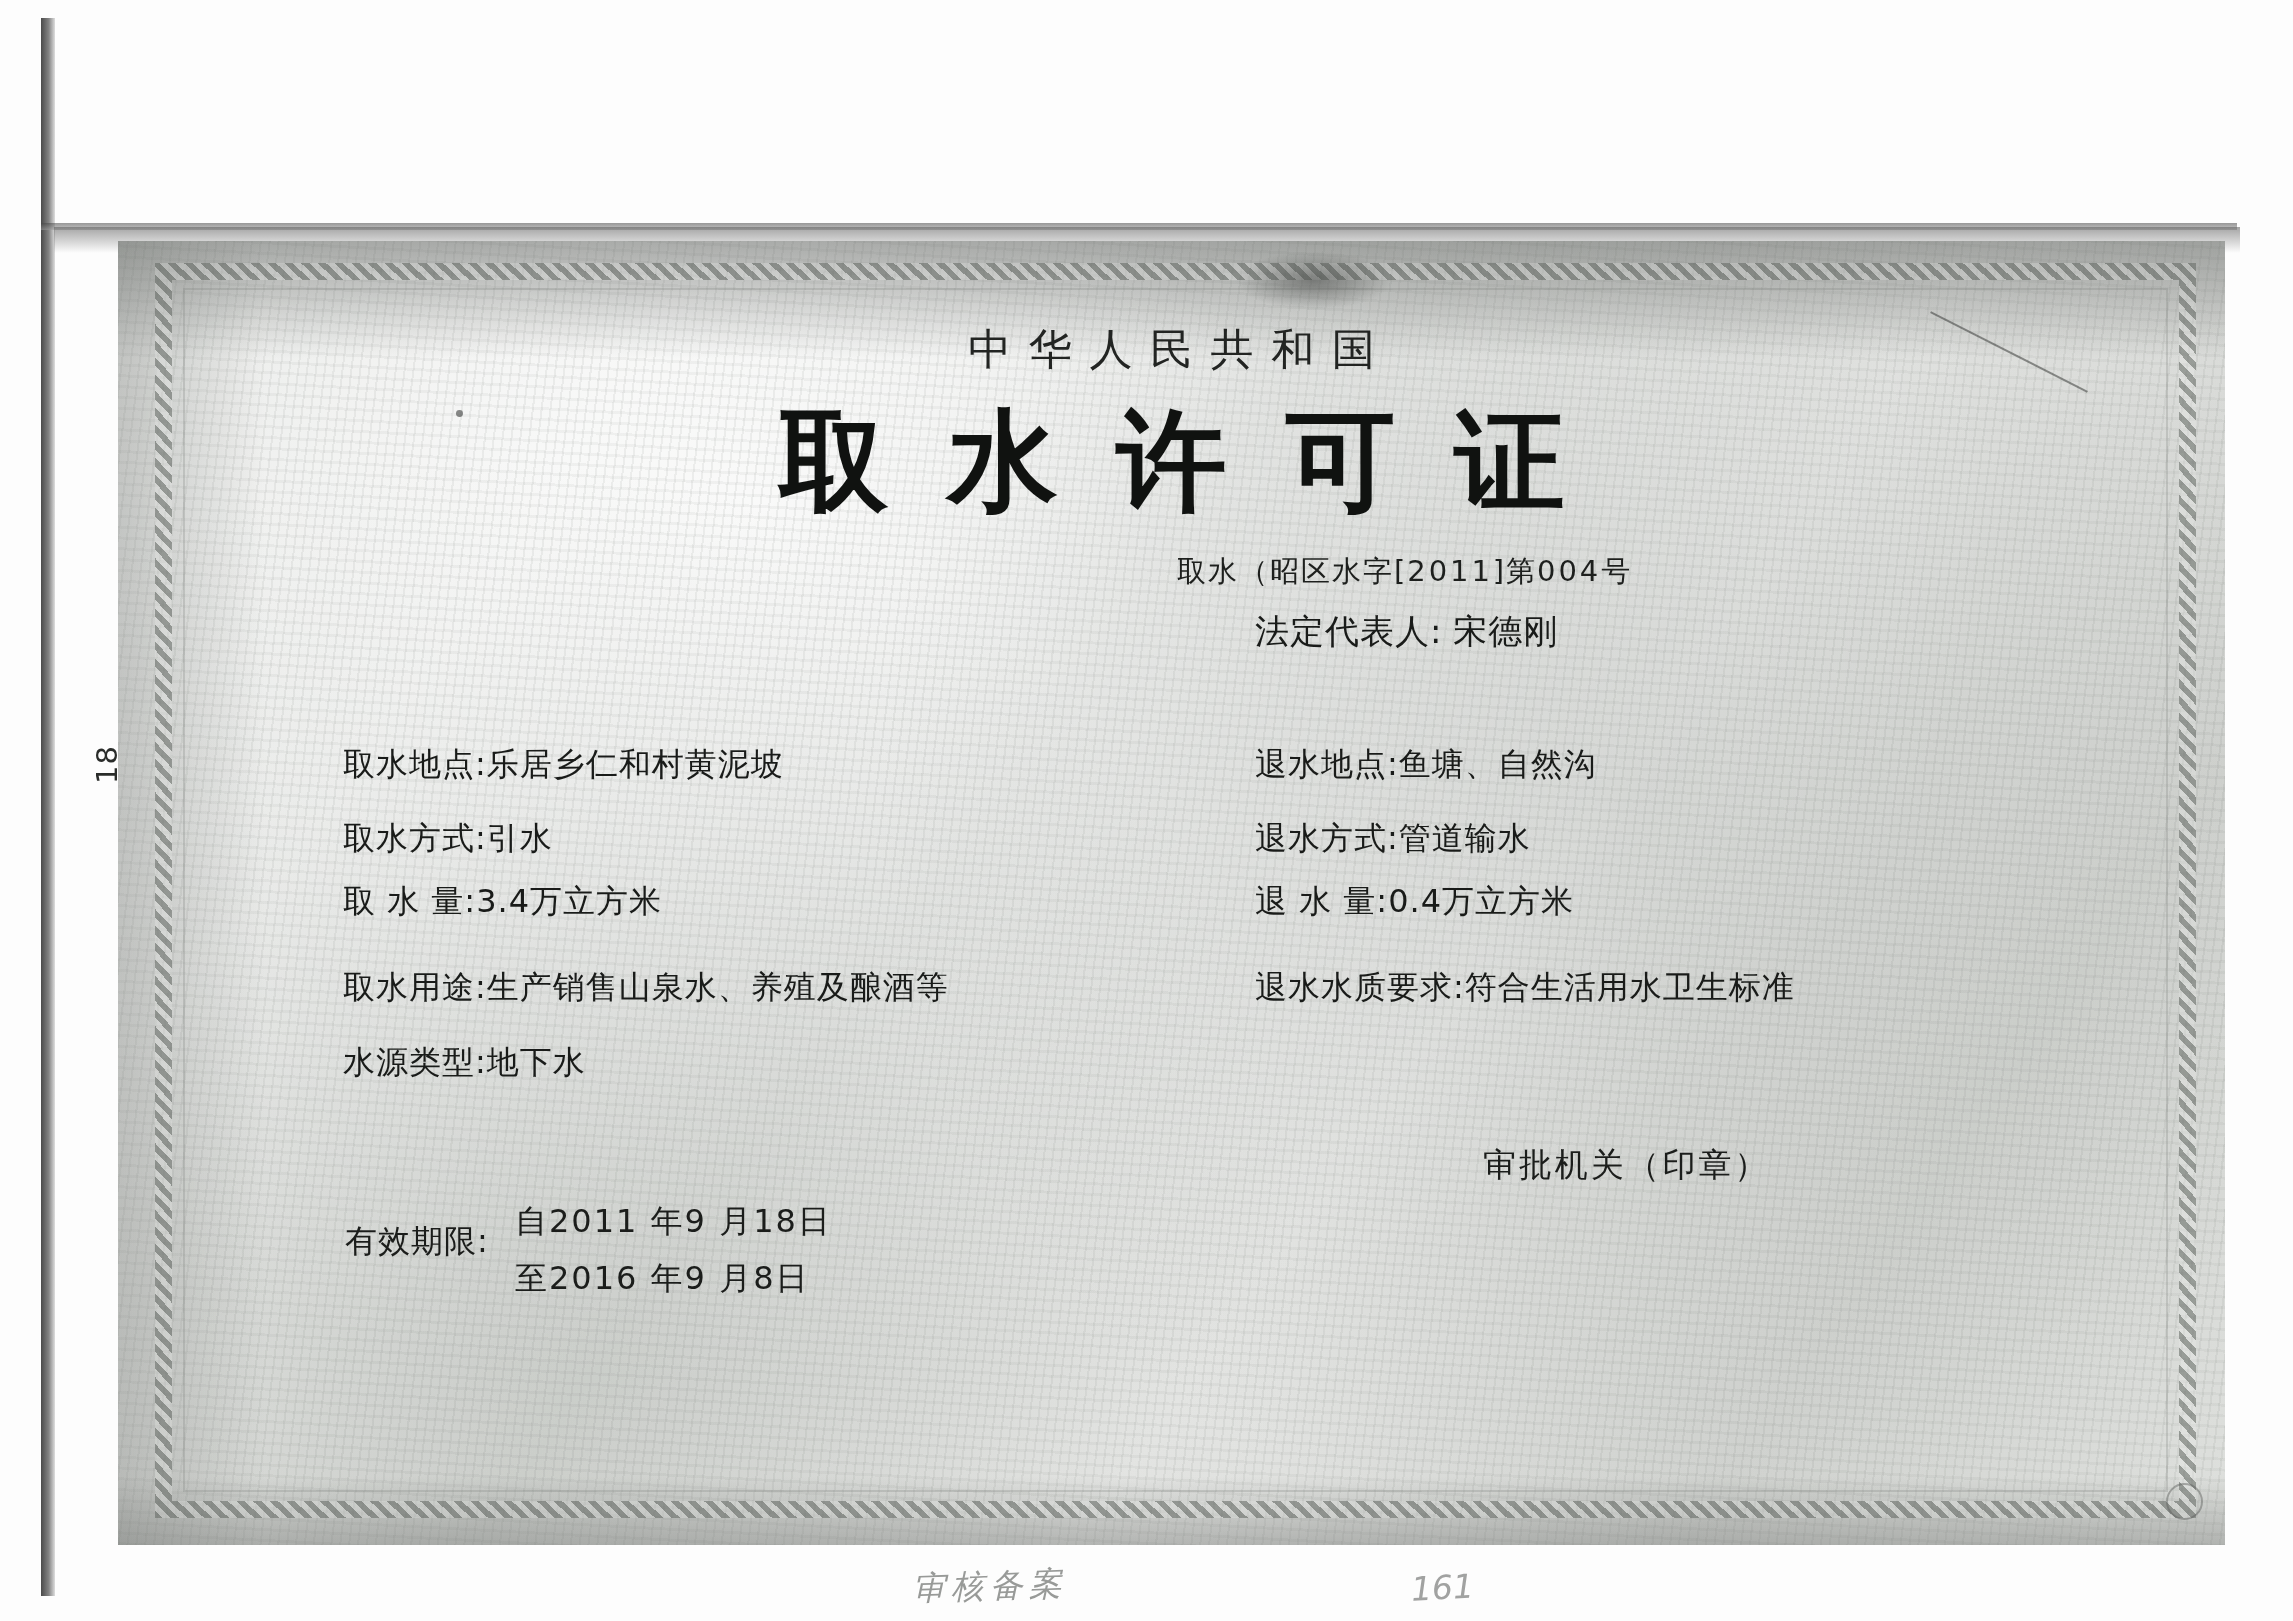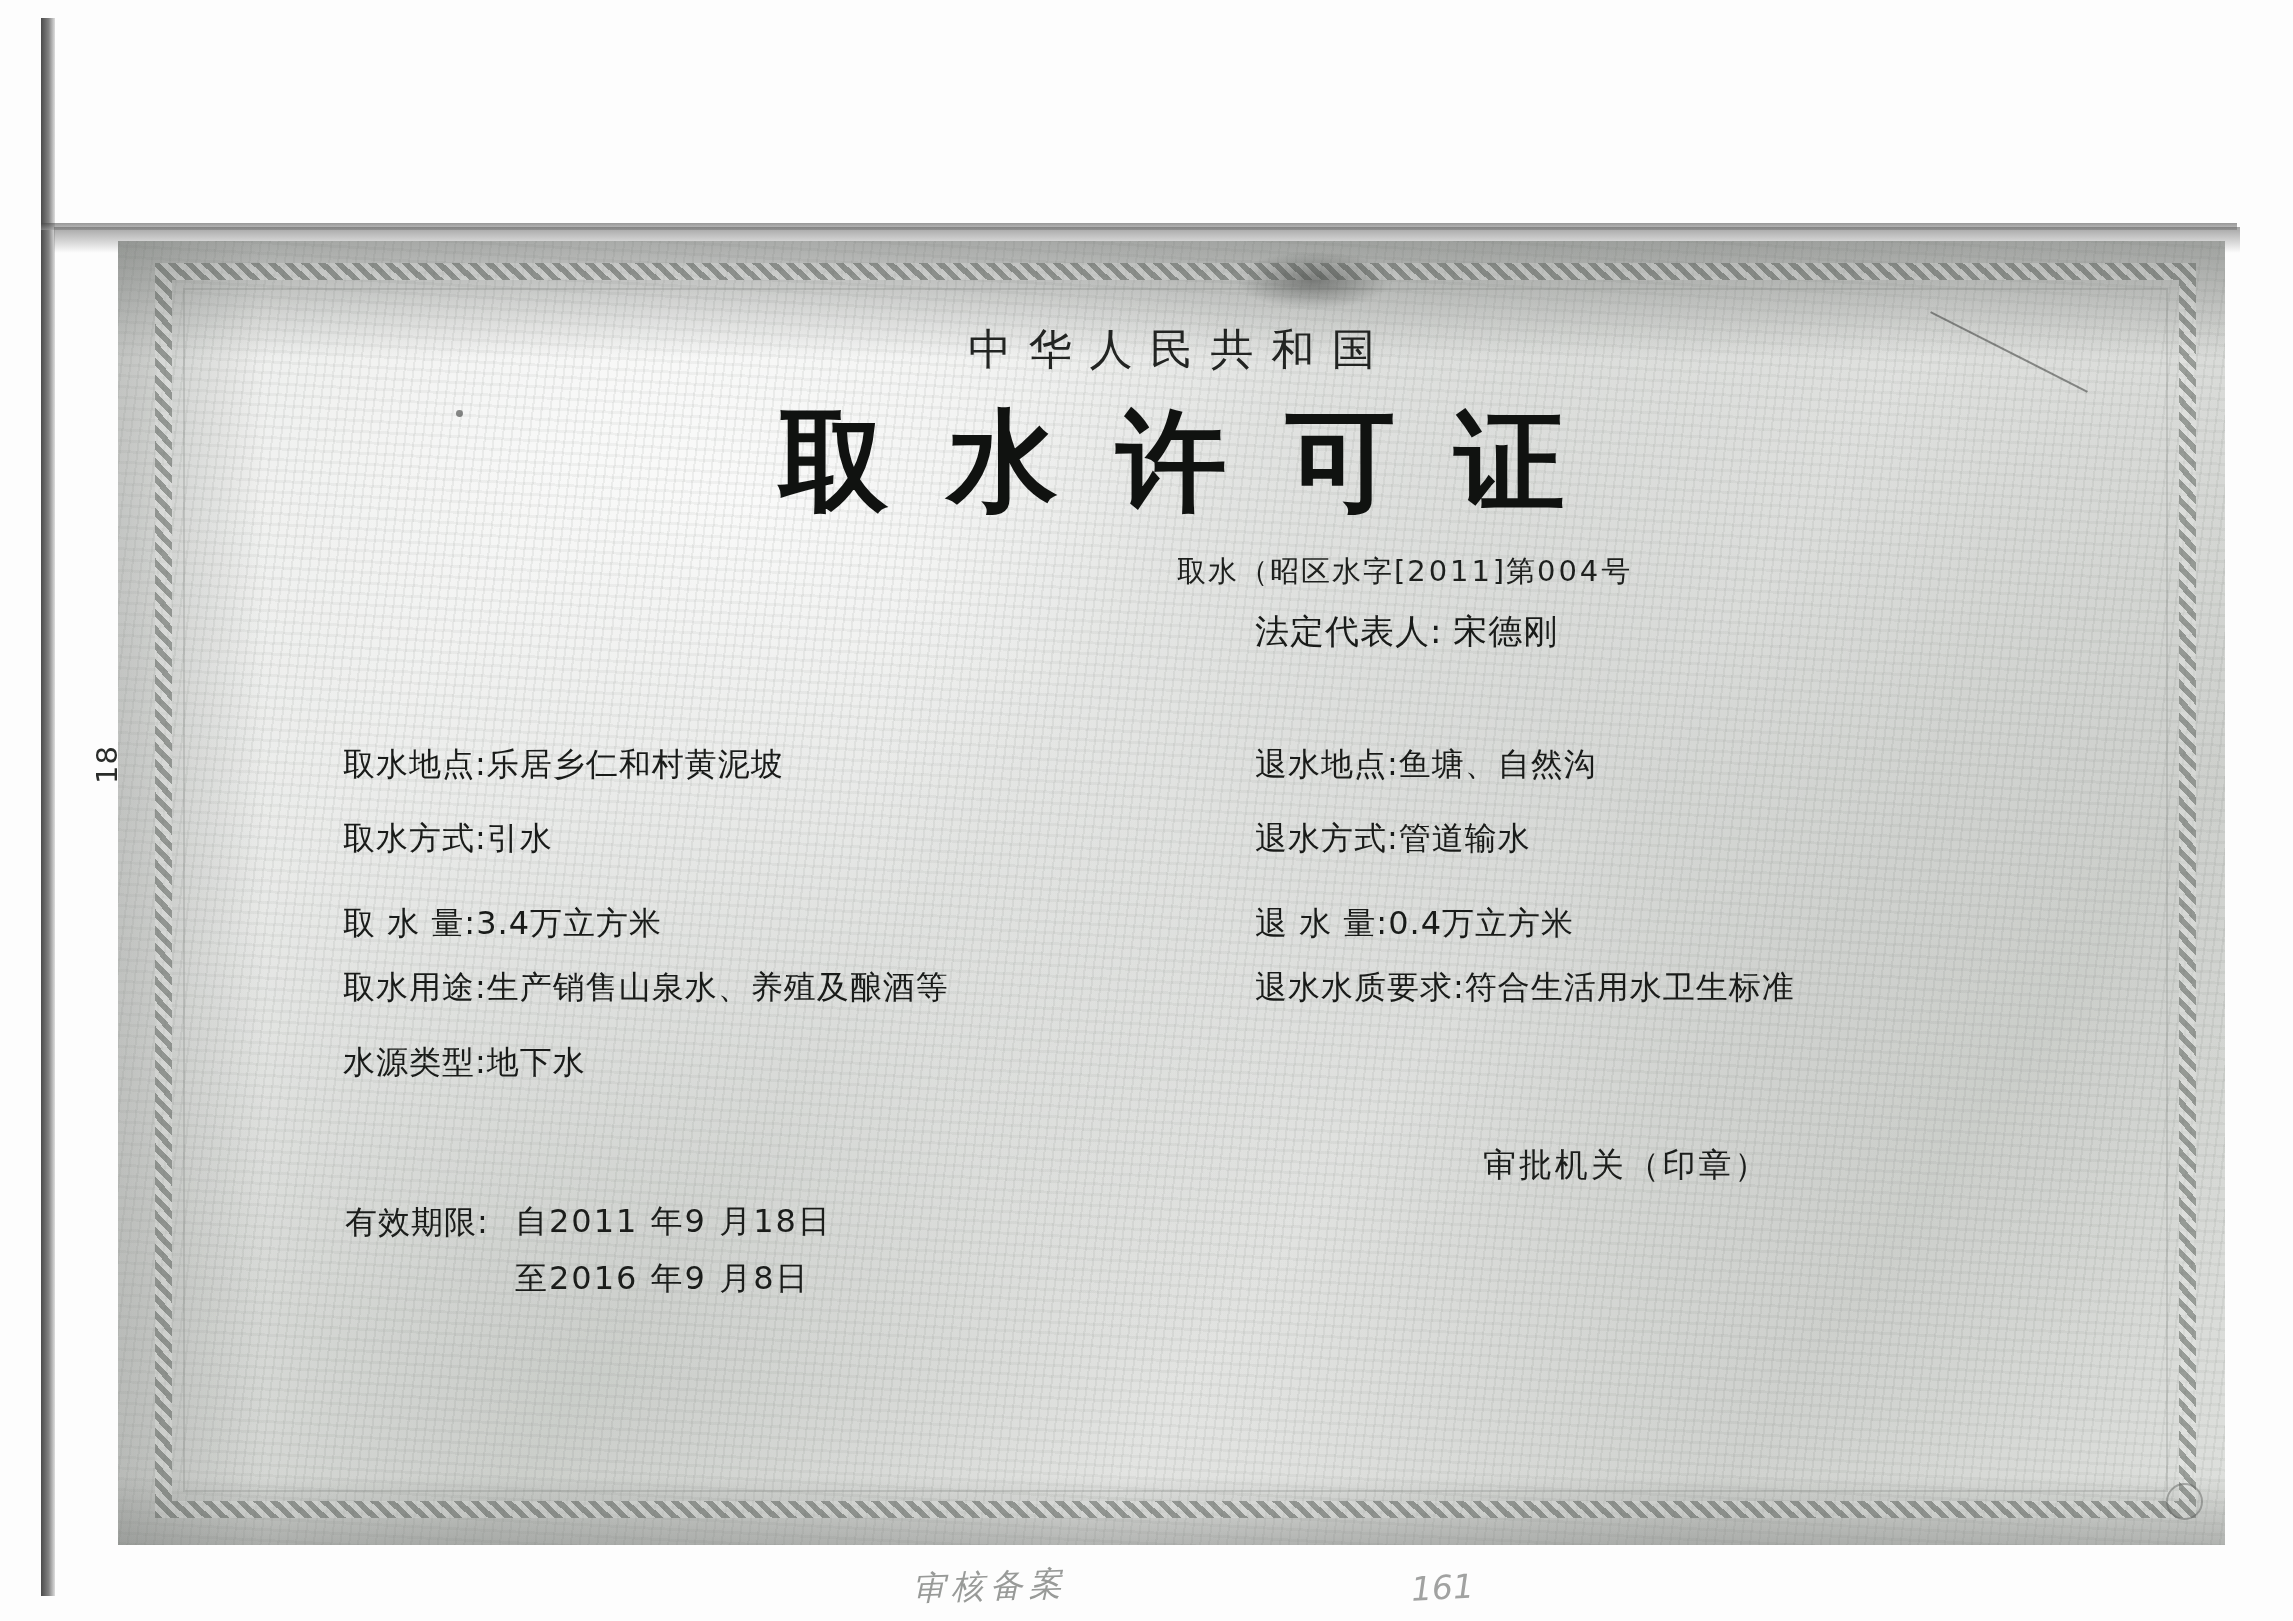--- a/index.html
+++ b/index.html
@@ -143,29 +143,29 @@
   .value { letter-spacing: 1px; }
 
   
   .c-left { left: 225px; }
   
   .c-right { left: 1137px; }
 
   .r1 { top: 329px; }
   .r2 { top: 463px; }
   .r3 { top: 537px; }
-  .r4 { top: 622px; }
+  .r4 { top: 600px; }
   .r5 { top: 686px; }
   .r6 { top: 761px; }
 
   .title-name { font-size: 34px; }
 
   .valid-label {
     position: absolute;
-    left: 227px; top: 921px;
+    left: 227px; top: 940px;
     font-size: 32px;
     letter-spacing: 1px;
   }
   .valid-lines {
     position: absolute;
     left: 397px; top: 913px;
     font-size: 32px;
     line-height: 57px;
     letter-spacing: 2px;
   }

